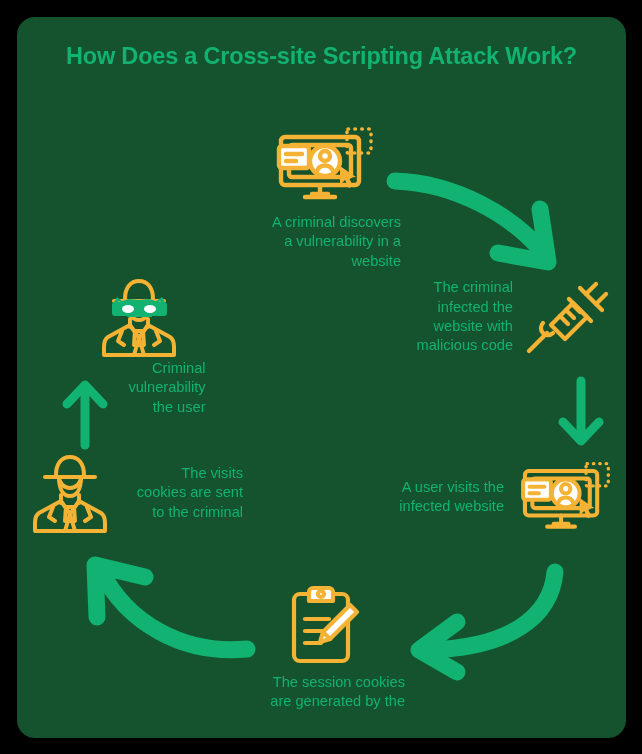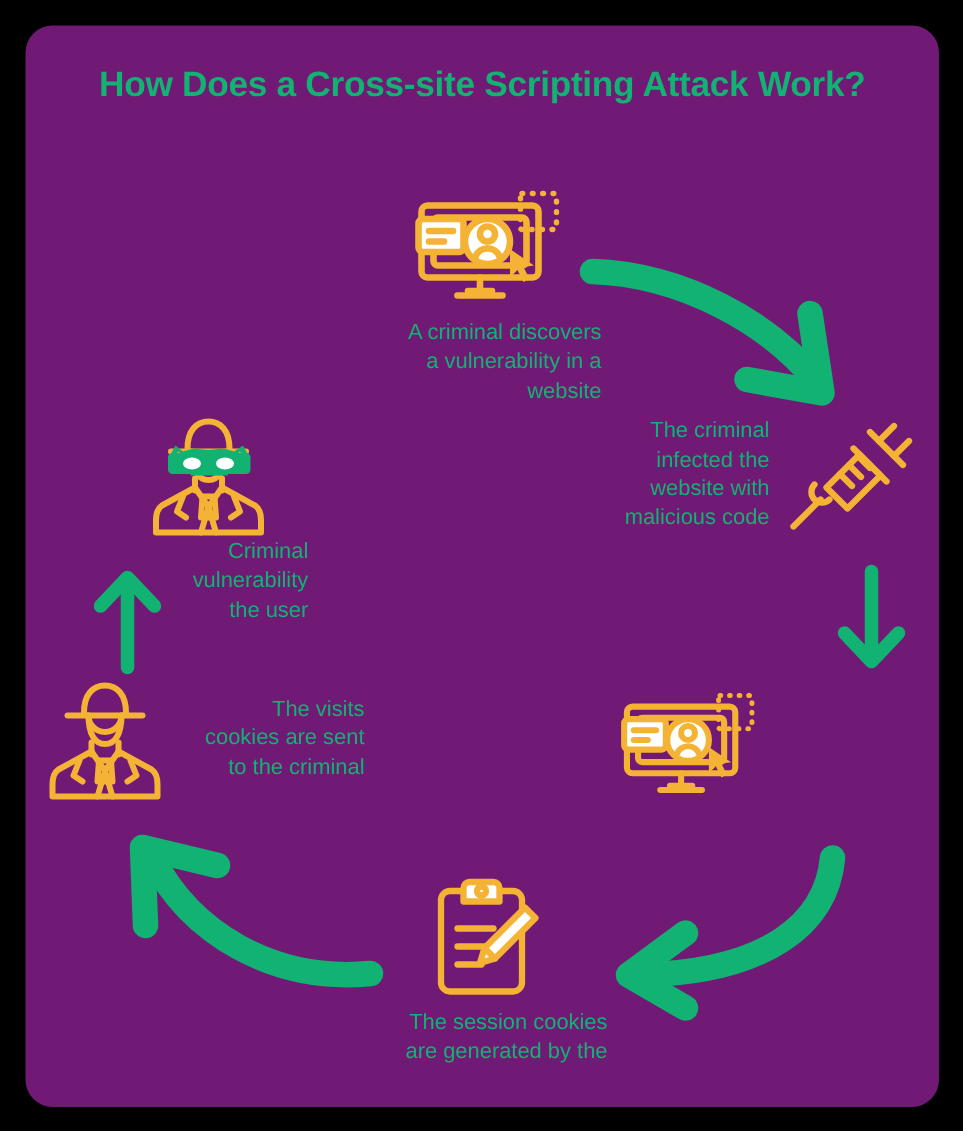--- a/index.html
+++ b/index.html
@@ -1,18 +1,18 @@
 <!DOCTYPE html>
 <html><head>
 <meta charset="utf-8">
 <style>
   html,body{margin:0;padding:0;background:#000;}
   body{width:642px;height:754px;overflow:hidden;font-family:"Liberation Sans",sans-serif;}
   .frame{position:relative;width:642px;height:754px;background:#000;border-radius:34px;box-sizing:border-box;padding:17px 16px 16px 17px;}
-  .canvas{position:relative;width:609px;height:721px;background:#701a75;border-radius:18px;overflow:hidden;}
+  .canvas{position:relative;width:609px;height:721px;background:#14532d;border-radius:18px;overflow:hidden;}
   .title{position:absolute;left:0;top:26px;width:609px;text-align:center;color:#12b272;
          font-size:23.5px;font-weight:bold;letter-spacing:-0.2px;}
   .node{position:absolute;}
   .cap{color:#12b272;font-size:14.6px;font-weight:normal;line-height:1.33;text-align:right;}
   .icon{display:block;}
   .arrow{position:absolute;}
   svg{display:block;overflow:visible;}
 </style>
 </head>
 <body>
@@ -89,20 +89,24 @@
 
     <div class="arrow" style="left:536px;top:358px;">
       <svg width="56" height="76" viewBox="0 0 56 76">
         <path d="M28 6 V60" fill="none" stroke="#12b272" stroke-width="9" stroke-linecap="round"></path>
         <path d="M10 47 L28 66 L46 47" fill="none" stroke="#12b272" stroke-width="9" stroke-linecap="round" stroke-linejoin="round"></path>
       </svg>
     </div>
 
     <div class="node" style="left:380px;top:440px;width:215px;">
       <div style="display:flex;align-items:center;justify-content:flex-start;">
+        <div class="cap" style="width:118px;">
+          <div>A user visits the</div>
+          <div>infected website</div>
+        </div>
         <div style="margin-left:8px;">
           <svg class="icon" width="100" height="80" viewBox="0 0 108 84">
             <g fill="none" stroke="#f5b335" stroke-width="4.4" stroke-linecap="round" stroke-linejoin="round">
               <path d="M18 14 H88 a4 4 0 0 1 4 4 V58 a4 4 0 0 1 -4 4 H18 a4 4 0 0 1 -4 -4 V18 a4 4 0 0 1 4 -4 Z"></path>
               <path d="M25 22 H81 a3 3 0 0 1 3 3 V51 a3 3 0 0 1 -3 3 H25 a3 3 0 0 1 -3 -3 V25 a3 3 0 0 1 3 -3 Z"></path>
               <path d="M53 62 V71"></path>
               <path d="M38 74 H68"></path>
               <path d="M45 71 H61"></path>
               <rect x="12" y="23" width="30" height="22" rx="3" fill="#fff"></rect>
               <path d="M19 31 H35"></path>

